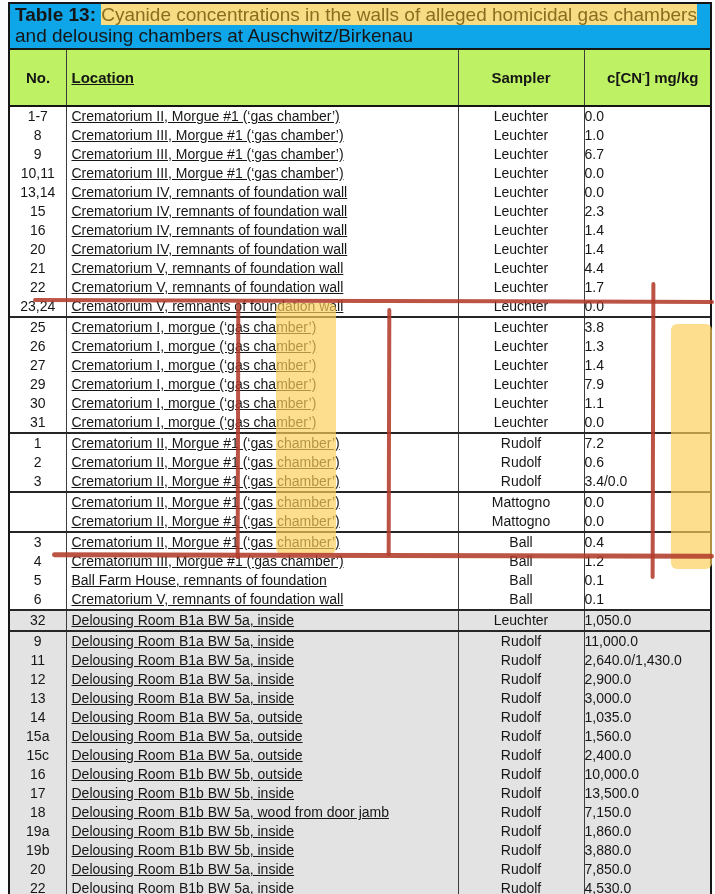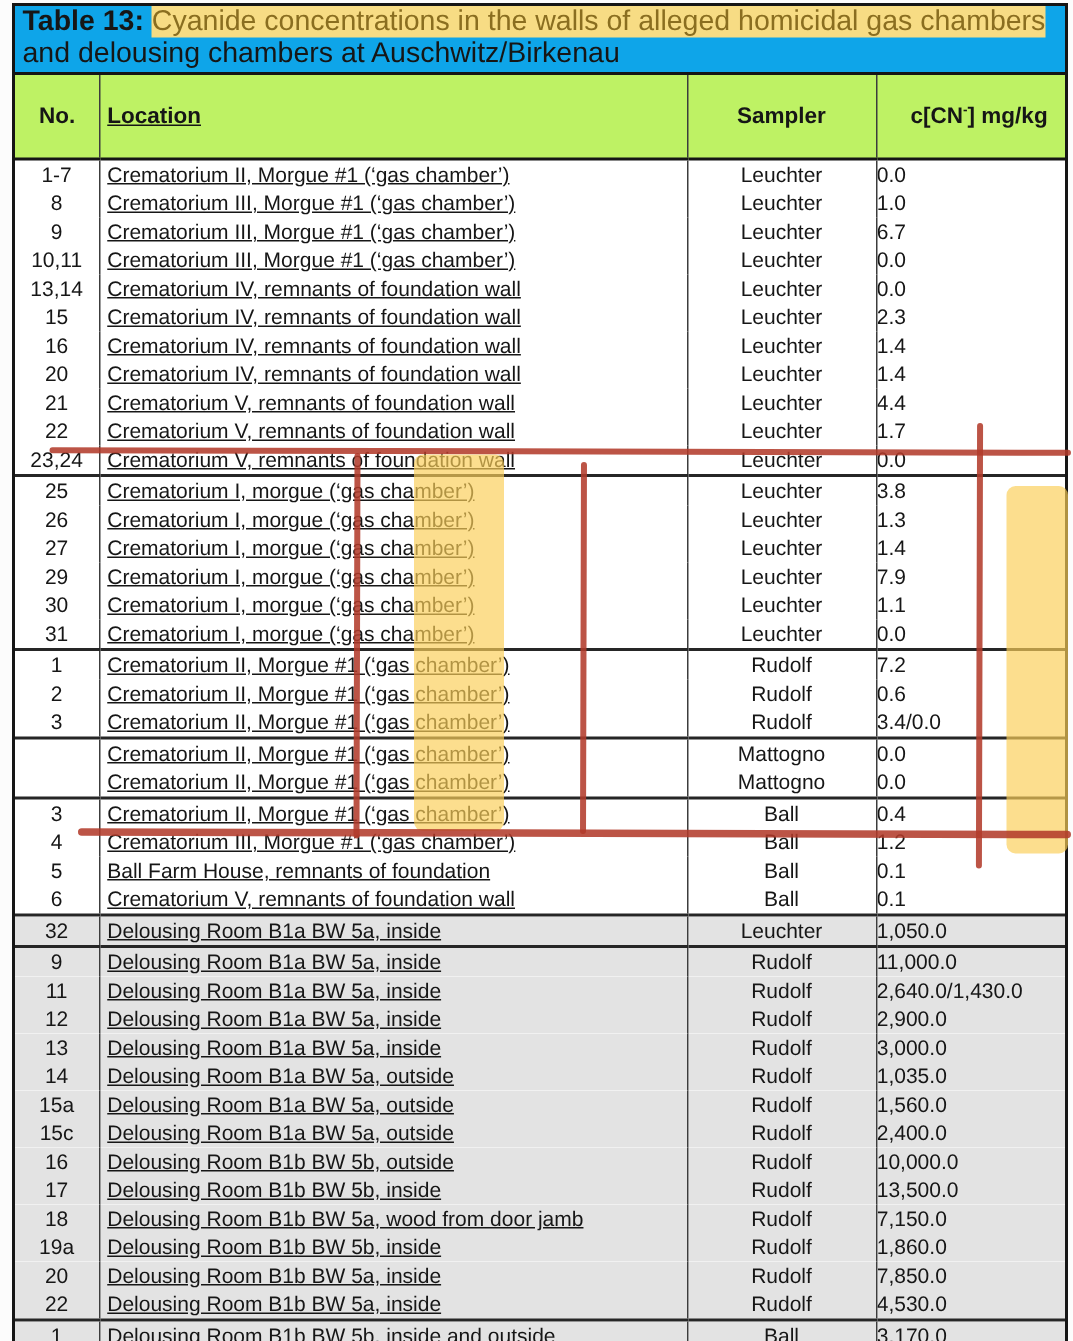--- a/index.html
+++ b/index.html
@@ -300,20 +300,26 @@
           <td class="c-sam">Rudolf</td>
           <td class="c-val">7,150.0</td>
         </tr>
         <tr class="shade">
           <td class="c-no">19a</td>
           <td class="c-loc">Delousing Room B1b BW 5b, inside</td>
           <td class="c-sam">Rudolf</td>
           <td class="c-val">1,860.0</td>
         </tr>
         <tr class="shade">
+          <td class="c-no">19b</td>
+          <td class="c-loc">Delousing Room B1b BW 5b, inside</td>
+          <td class="c-sam">Rudolf</td>
+          <td class="c-val">3,880.0</td>
+        </tr>
+        <tr class="shade">
           <td class="c-no">20</td>
           <td class="c-loc">Delousing Room B1b BW 5a, inside</td>
           <td class="c-sam">Rudolf</td>
           <td class="c-val">7,850.0</td>
         </tr>
         <tr class="shade">
           <td class="c-no">22</td>
           <td class="c-loc">Delousing Room B1b BW 5a, inside</td>
           <td class="c-sam">Rudolf</td>
           <td class="c-val">4,530.0</td>

